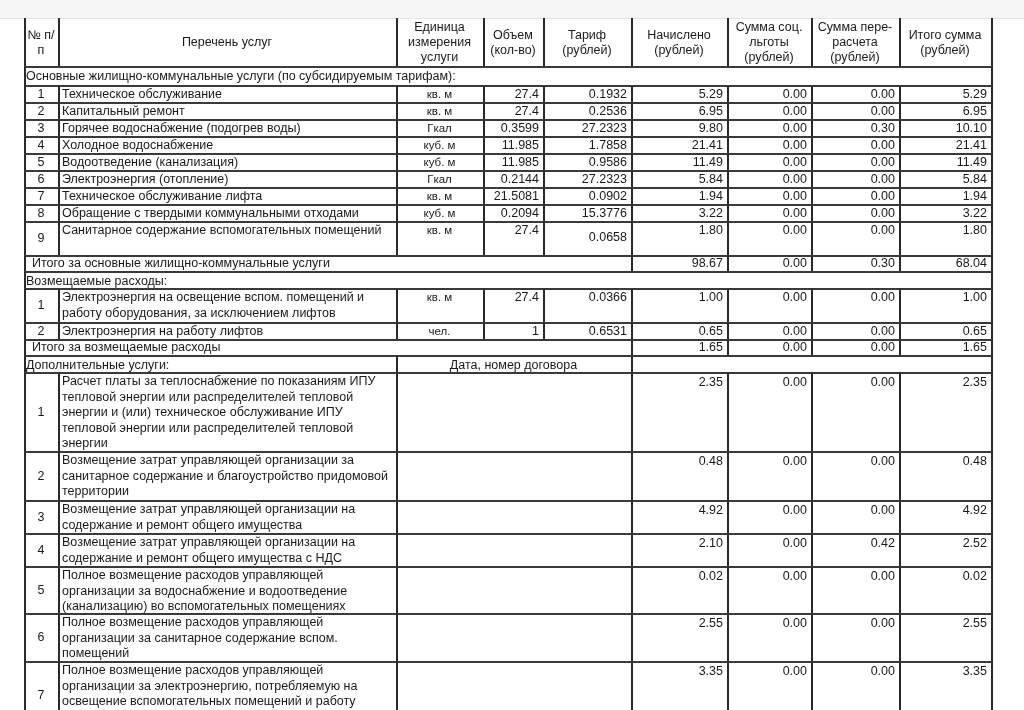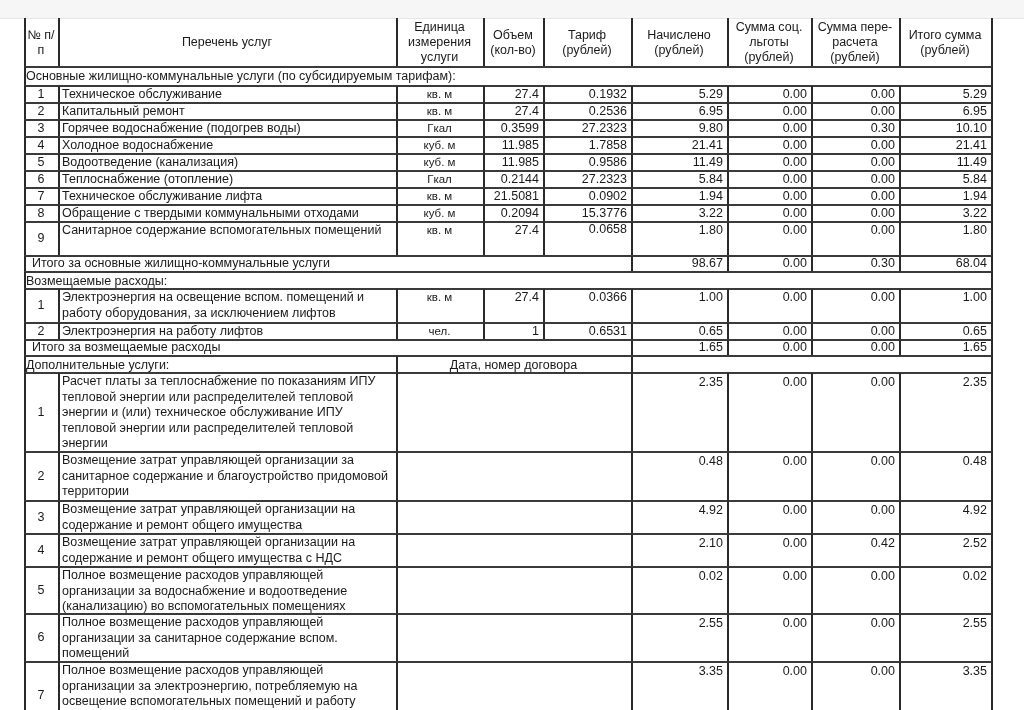--- a/index.html
+++ b/index.html
@@ -149,21 +149,21 @@
     <div class="vline" style="left: 396px; top: 154px; height: 17px;"></div>
     <div class="vline" style="left: 483px; top: 154px; height: 17px;"></div>
     <div class="vline" style="left: 543px; top: 154px; height: 17px;"></div>
     <div class="vline" style="left: 631px; top: 154px; height: 17px;"></div>
     <div class="vline" style="left: 727px; top: 154px; height: 17px;"></div>
     <div class="vline" style="left: 811px; top: 154px; height: 17px;"></div>
     <div class="vline" style="left: 899px; top: 154px; height: 17px;"></div>
     <div class="vline" style="left: 991px; top: 154px; height: 17px;"></div>
     <div class="hline" style="left: 24px; width: 968px; top: 170px;"></div>
     <div class="cell idx" style="left: 24px; top: 171px; width: 34px; height: 17px;">6</div>
-    <div class="cell wrap" style="left: 58px; top: 171px; width: 338px; height: 17px; padding-top: 1px;">Теплоснабжение (отопление)</div>
+    <div class="cell wrap" style="left: 58px; top: 171px; width: 338px; height: 17px; padding-top: 1px;">Электроэнергия (отопление)</div>
     <div class="cell unit" style="left: 396px; top: 171px; width: 87px; height: 17px; padding-top: 1px;">Гкал</div>
     <div class="cell num" style="left: 483px; top: 171px; width: 60px; height: 17px; padding-top: 1px;">0.2144</div>
     <div class="cell num" style="left: 543px; top: 171px; width: 88px; height: 17px; padding-top: 1px;">27.2323</div>
     <div class="cell num" style="left: 631px; top: 171px; width: 96px; height: 17px; padding-top: 1px;">5.84</div>
     <div class="cell num" style="left: 727px; top: 171px; width: 84px; height: 17px; padding-top: 1px;">0.00</div>
     <div class="cell num" style="left: 811px; top: 171px; width: 88px; height: 17px; padding-top: 1px;">0.00</div>
     <div class="cell num" style="left: 899px; top: 171px; width: 92px; height: 17px; padding-top: 1px;">5.84</div>
     <div class="vline" style="left: 24px; top: 171px; height: 17px;"></div>
     <div class="vline" style="left: 58px; top: 171px; height: 17px;"></div>
     <div class="vline" style="left: 396px; top: 171px; height: 17px;"></div>
@@ -212,21 +212,21 @@
     <div class="vline" style="left: 631px; top: 205px; height: 17px;"></div>
     <div class="vline" style="left: 727px; top: 205px; height: 17px;"></div>
     <div class="vline" style="left: 811px; top: 205px; height: 17px;"></div>
     <div class="vline" style="left: 899px; top: 205px; height: 17px;"></div>
     <div class="vline" style="left: 991px; top: 205px; height: 17px;"></div>
     <div class="hline" style="left: 24px; width: 968px; top: 221px;"></div>
     <div class="cell idx" style="left: 24px; top: 222px; width: 34px; height: 34px;">9</div>
     <div class="cell wrap" style="left: 58px; top: 222px; width: 338px; height: 34px; padding-top: 1px;">Санитарное содержание вспомогательных помещений</div>
     <div class="cell unit" style="left: 396px; top: 222px; width: 87px; height: 34px; padding-top: 1px;">кв. м</div>
     <div class="cell num" style="left: 483px; top: 222px; width: 60px; height: 34px; padding-top: 1px;">27.4</div>
-    <div class="cell num" style="left: 543px; top: 222px; width: 88px; height: 34px; padding-top: 0;">0.0658</div>
+    <div class="cell num" style="left: 543px; top: 222px; width: 88px; height: 34px; padding-top: 8px;">0.0658</div>
     <div class="cell num" style="left: 631px; top: 222px; width: 96px; height: 34px; padding-top: 1px;">1.80</div>
     <div class="cell num" style="left: 727px; top: 222px; width: 84px; height: 34px; padding-top: 1px;">0.00</div>
     <div class="cell num" style="left: 811px; top: 222px; width: 88px; height: 34px; padding-top: 1px;">0.00</div>
     <div class="cell num" style="left: 899px; top: 222px; width: 92px; height: 34px; padding-top: 1px;">1.80</div>
     <div class="vline" style="left: 24px; top: 222px; height: 34px;"></div>
     <div class="vline" style="left: 58px; top: 222px; height: 34px;"></div>
     <div class="vline" style="left: 396px; top: 222px; height: 34px;"></div>
     <div class="vline" style="left: 483px; top: 222px; height: 34px;"></div>
     <div class="vline" style="left: 543px; top: 222px; height: 34px;"></div>
     <div class="vline" style="left: 631px; top: 222px; height: 34px;"></div>

